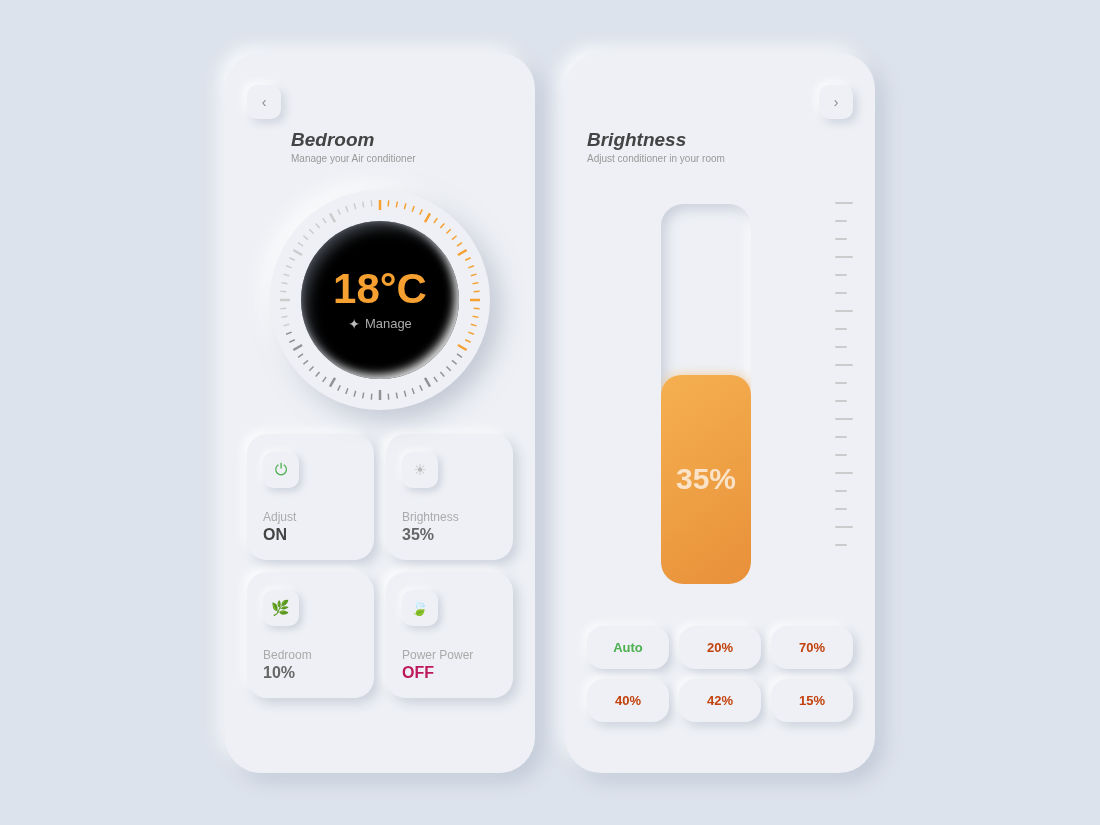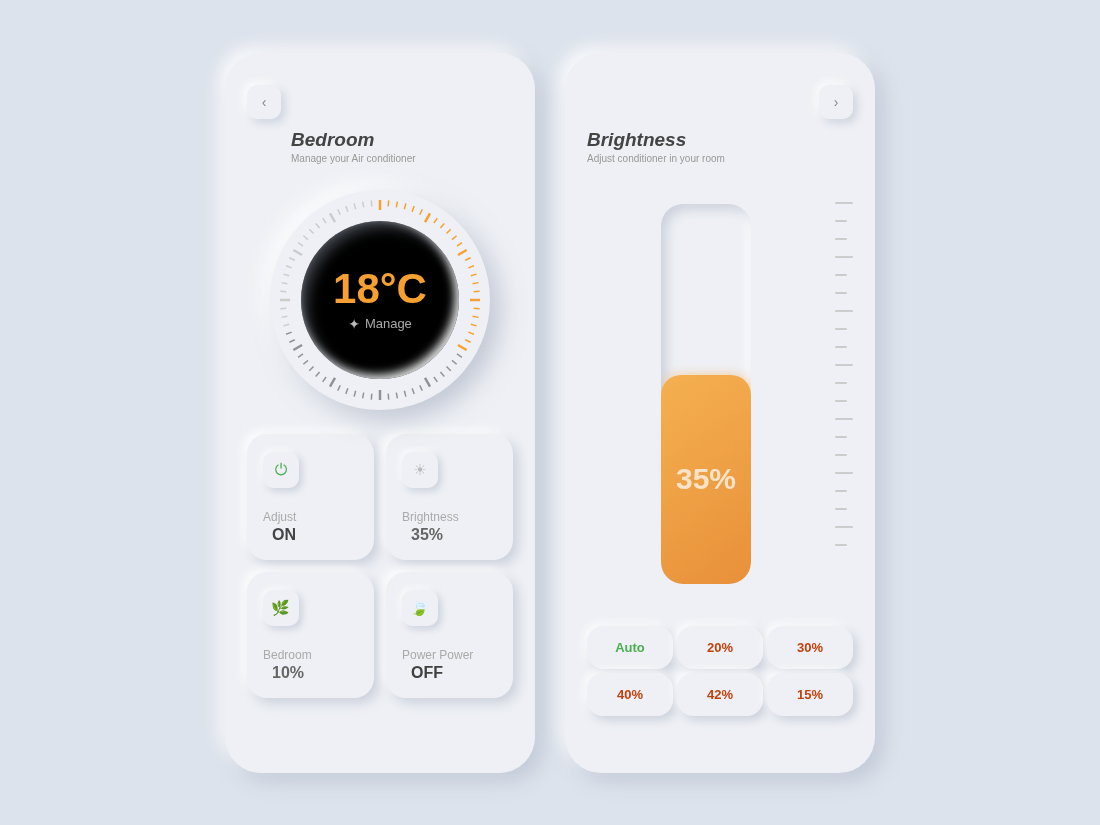--- a/index.html
+++ b/index.html
@@ -167,25 +167,24 @@
       font-size: 12px;
       color: #aaa;
       font-weight: 400;
     }
 
     .control-value {
       font-size: 16px;
       font-weight: 700;
       color: #666;
       margin-top: 2px;
-      margin-left: 9px;
     }
 
     .control-value.on { color: #444; }
-    .control-value.off { color: #404040; }
+    .control-value.off { color: #be185d; }
 
     
     .power-icon {
       font-size: 16px;
       color: #4caf50;
     }
 
     .brightness-icon {
       font-size: 15px;
       color: #bbb;
@@ -282,21 +281,21 @@
     }
 
     .tick.long {
       width: 18px;
     }
 
     
     .preset-grid {
       display: grid;
       grid-template-columns: 1fr 1fr 1fr;
-      gap: 4px;
+      gap: 10px;
       width: 100%;
     }
 
     .preset-btn {
       background: #eef0f5;
       border-radius: 16px;
       box-shadow: 4px 4px 10px rgba(150,160,180,0.4), -3px -3px 8px rgba(255,255,255,0.9);
       border: none;
       padding: 14px 8px;
       font-size: 13px;
@@ -500,18 +499,18 @@
       <div class="tick"></div>
       <div class="tick"></div>
       <div class="tick long"></div>
       <div class="tick"></div>
     </div>
   </div>
 
   <div class="preset-grid">
     <button class="preset-btn active">Auto</button>
     <button class="preset-btn">20%</button>
-    <button class="preset-btn">30%</button>
+    <button class="preset-btn">70%</button>
     <button class="preset-btn">40%</button>
     <button class="preset-btn">42%</button>
     <button class="preset-btn">15%</button>
   </div>
 </div>
 
 </body></html>

